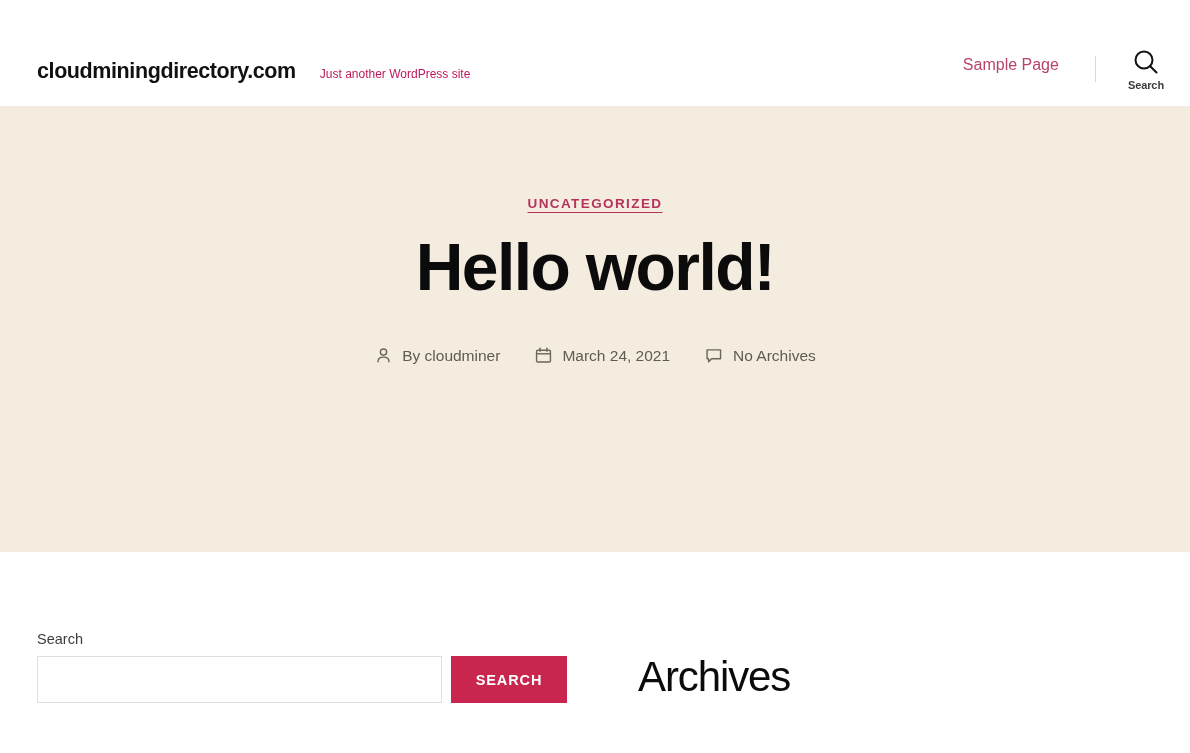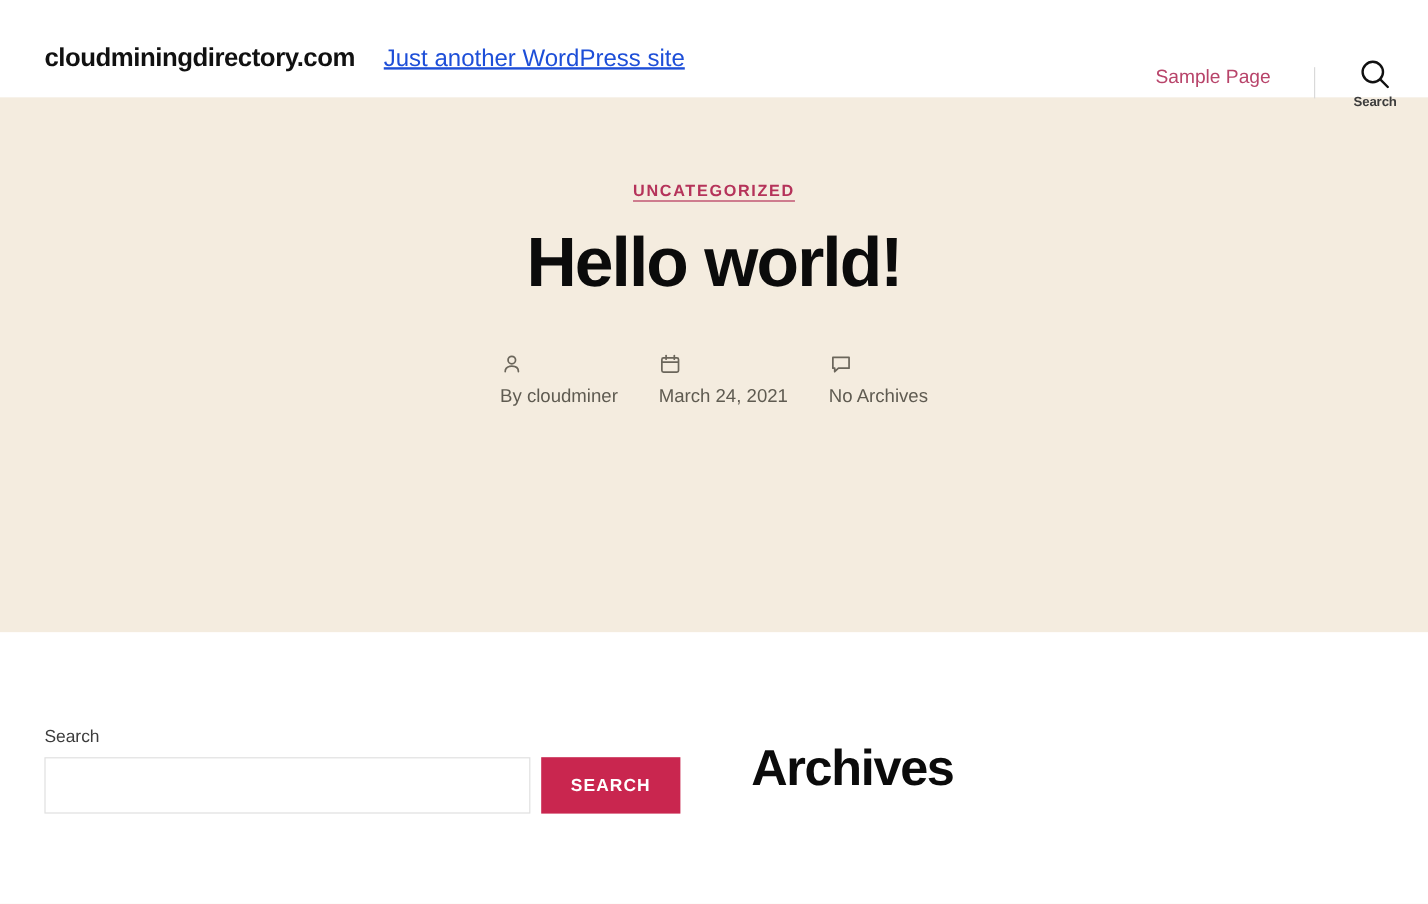--- a/index.html
+++ b/index.html
@@ -7,45 +7,44 @@
     margin: 0; padding: 0;
     width: 1190px; height: 753px;
     background: #ffffff;
     font-family: "Liberation Sans", sans-serif;
     overflow: hidden;
   }
 
   
   .site-header {
     position: relative;
-    height: 81px;
-    background: #ffffff;
-    display: flex;
-    align-items: flex-start;
+    height: 106px;
+    background: #ffffff;
+    display: flex;
+    align-items: center;
   }
   .header-left {
     display: flex;
     align-items: baseline;
     padding-left: 37px;
     padding-top: 36px;
     gap: 24px;
   }
   .site-title {
     font-size: 21.5px;
     font-weight: bold;
     color: #111111;
     letter-spacing: -0.4px;
     white-space: nowrap;
     text-decoration: none;
   }
   .site-tagline {
-    font-size: 20px;
-    color: #1d4ed8;
-    white-space: nowrap;
-    text-decoration: underline;
+    font-size: 12px;
+    color: #be185d;
+    white-space: nowrap;
   }
   .header-right {
     position: absolute;
     right: 0; top: 0;
     height: 94px;
     display: flex;
     align-items: flex-start;
     padding-top: 56px;
   }
   .nav-link {
@@ -76,54 +75,54 @@
     font-weight: bold;
     color: #3c3c3c;
     margin-top: 2px;
     letter-spacing: -0.1px;
   }
 
   
   .hero {
     background: #f4ecdf;
     height: 446px;
-    padding-top: 69px;
+    padding-top: 88px;
     text-align: center;
   }
   .entry-category {
     font-size: 13.5px;
     font-weight: bold;
     letter-spacing: 1.4px;
     color: #b5335a;
     text-decoration: underline;
     text-underline-offset: 4px;
     display: inline-block;
   }
   .entry-title {
-    font-size: 58px;
+    font-size: 66px;
     font-weight: bold;
     color: #0b0b0b;
     letter-spacing: -1.6px;
     margin: 22px 0 0 0;
     line-height: 1.0;
   }
   .entry-meta {
     margin-top: 46px;
     display: flex;
     justify-content: center;
     align-items: center;
     gap: 34px;
     font-size: 15.5px;
     color: #5f5b51;
   }
   .meta-item {
     display: flex;
+    align-items: center;
     gap: 9px;
     white-space: nowrap;
-    flex-direction: column;
   }
   .meta-item svg { display: block; flex: none; }
   .meta-link { color: #5f5b51; text-decoration: none; }
 
   .entry-content {
     max-width: 560px;
     margin: 64px auto 0 auto;
     padding-left: 2px;
     text-align: left;
     font-family: "Liberation Serif", serif;
@@ -175,24 +174,24 @@
     letter-spacing: 0.9px;
     cursor: pointer;
   }
   .widget-archives {
     position: absolute;
     left: 622px;
     top: 88px;
   }
   .widget-archives-title {
     font-size: 42px;
-    font-weight: bold;
+    font-weight: normal;
     color: #0b0b0b;
     letter-spacing: -1.1px;
-    margin: 4px;
+    margin: 16px;
     line-height: 1;
   }
 </style>
 </head>
 <body>
 
 <header class="site-header">
   <div class="header-left">
     <a class="site-title" href="#">cloudminingdirectory.com</a>
     <span class="site-tagline">Just another WordPress site</span>

